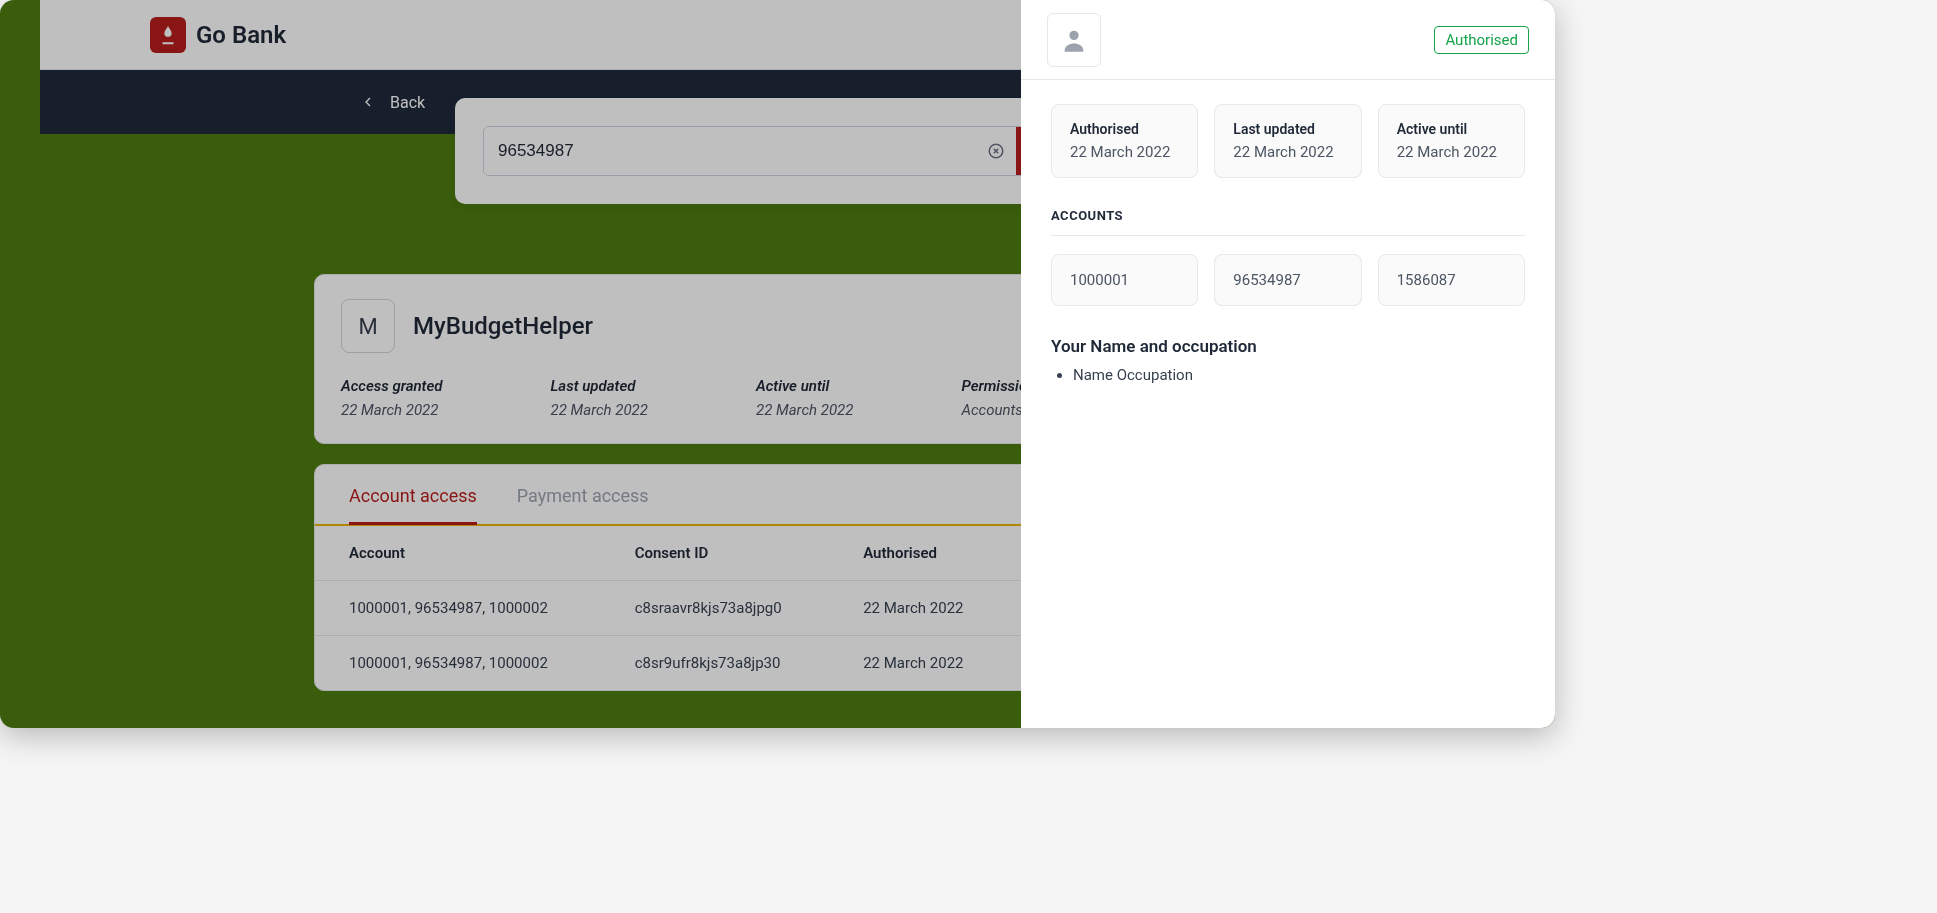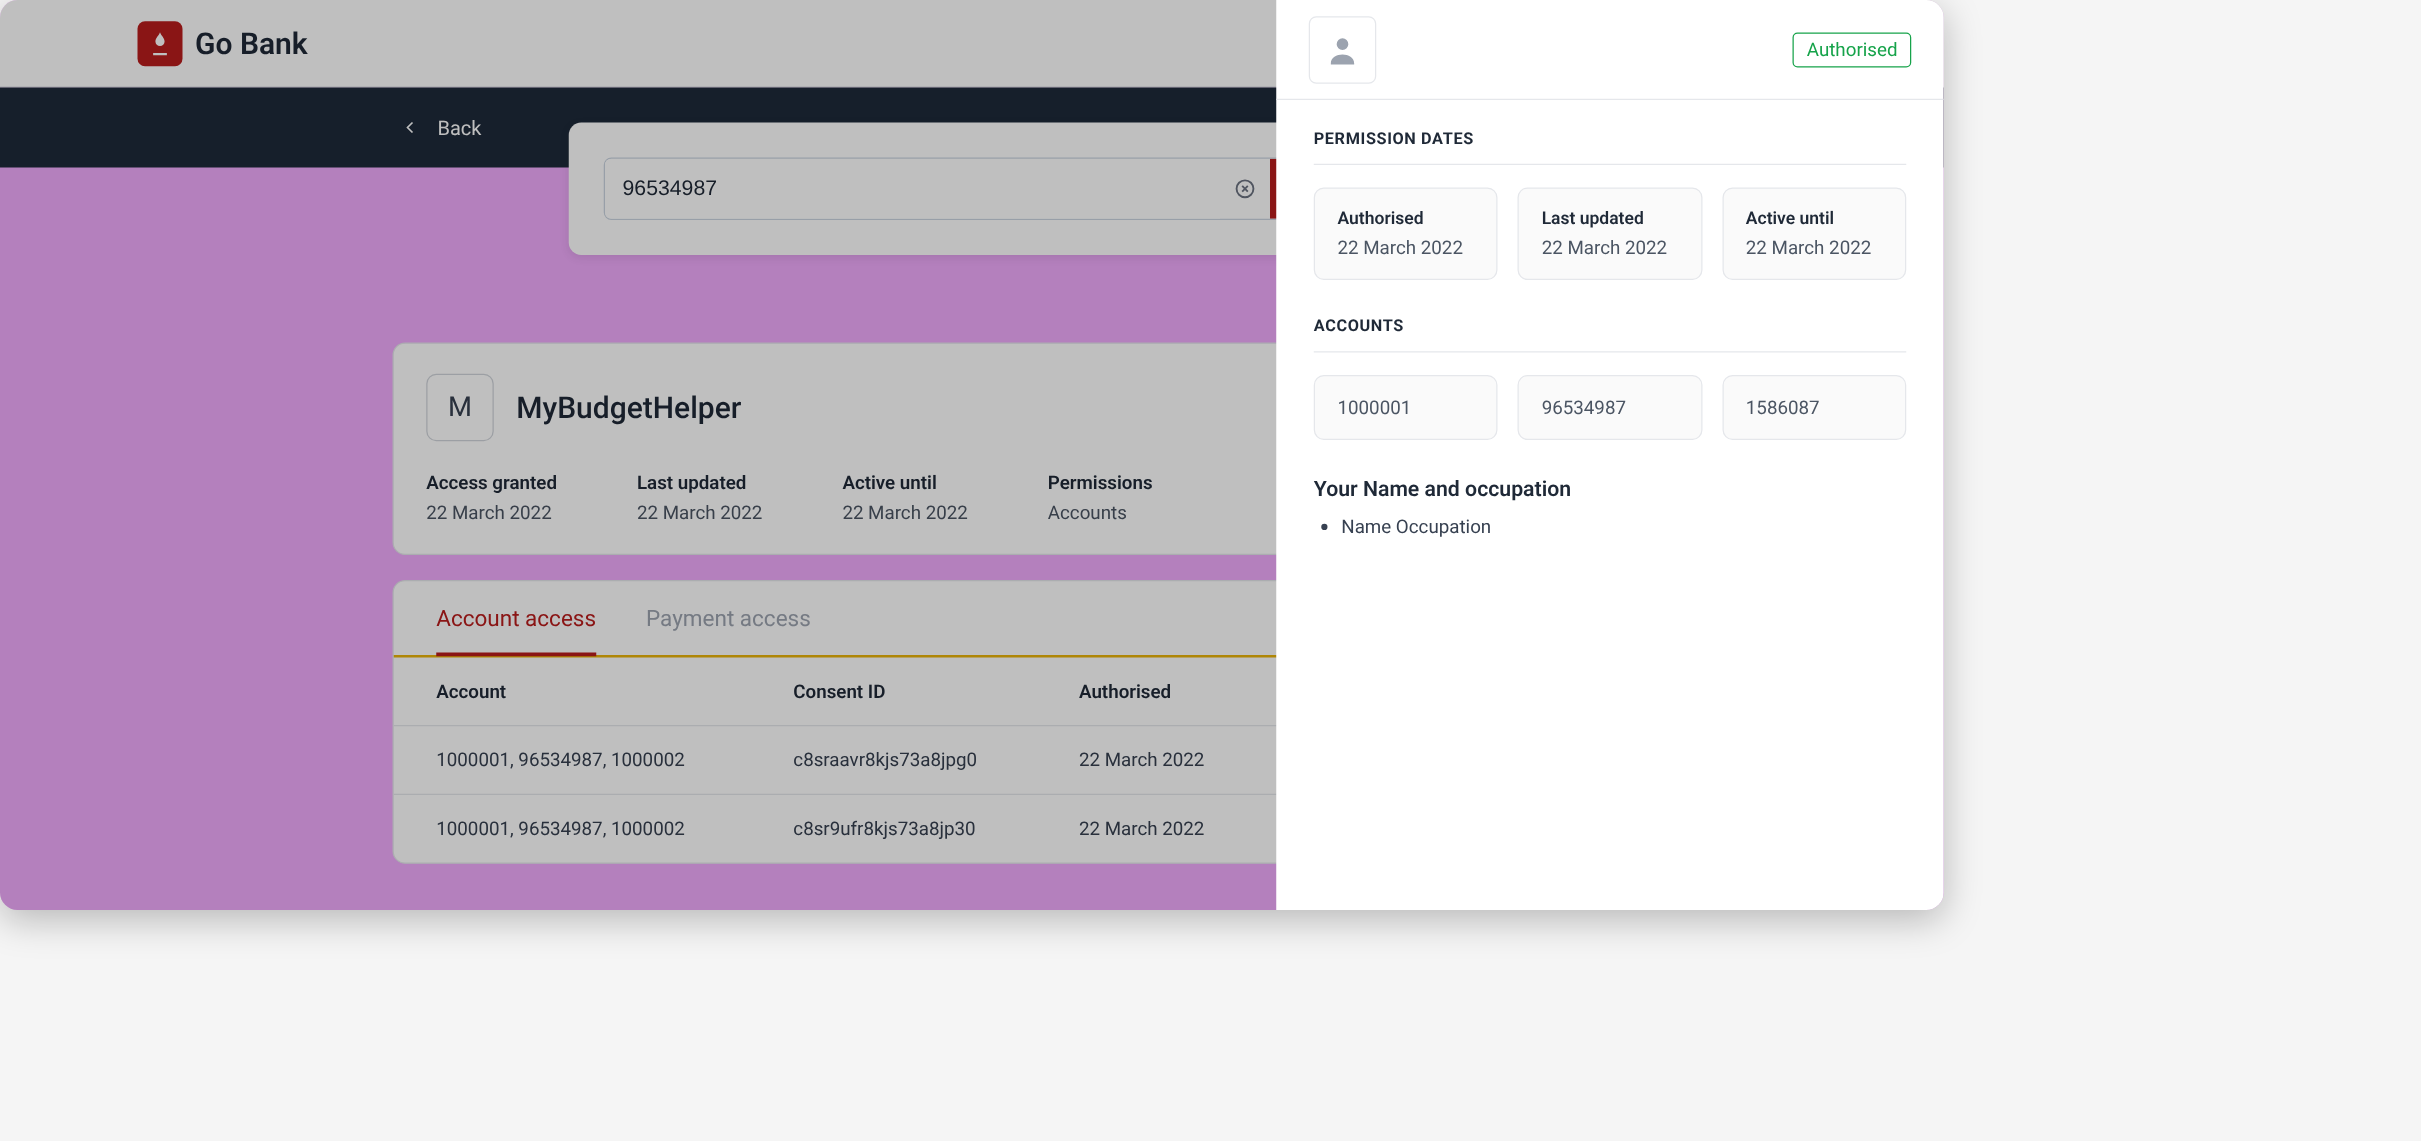--- a/index.html
+++ b/index.html
@@ -9,24 +9,25 @@
     color: #1f2937;
     width: 1937px;
     height: 913px;
     position: relative;
   }
   .app-frame {
     position: absolute;
     top: 0; left: 0;
     width: 1555px;
     height: 728px;
-    background: #f0abfc;
+    background: #4d7c0f;
     border-radius: 14px;
     overflow: hidden;
     box-shadow: 0 8px 30px rgba(0,0,0,0.25);
+    padding-left: 40px;
   }
   
   .topbar {
     height: 70px;
     display: flex;
     align-items: center;
     padding: 0 110px;
     border-bottom: 1px solid #e5e7eb;
     background: #fff;
   }
@@ -156,22 +157,23 @@
     font-size: 22px;
     color: #374151;
   }
   .consent-name {
     font-size: 24px;
     font-weight: 500;
     color: #1f2937;
   }
   .consent-meta {
     display: flex;
-    gap: 64px;
+    gap: 108px;
     padding: 0 26px 24px 26px;
+    font-style: italic;
   }
   .meta-block .meta-label {
     font-size: 15px;
     font-weight: 600;
     color: #1f2937;
     margin-bottom: 6px;
   }
   .meta-block .meta-value {
     font-size: 15px;
     color: #4b5563;
@@ -414,21 +416,20 @@
     <div class="panel-header">
       <div class="avatar-box">
         <svg viewBox="0 0 24 24">
             <path d="M12 12a4 4 0 100-8 4 4 0 000 8zm-8 9c0-4 4-6 8-6s8 2 8 6v1H4z"></path>
           </svg>
       </div>
       <div class="status-pill">Authorised</div>
     </div>
     <div class="panel-body">
 
-      <div class="section-title">PERMISSION DATES</div>
       <div class="card-row">
         <div class="info-card">
           <div class="card-label">Authorised</div>
           <div class="card-value">22 March 2022</div>
         </div>
         <div class="info-card">
           <div class="card-label">Last updated</div>
           <div class="card-value">22 March 2022</div>
         </div>
         <div class="info-card">

